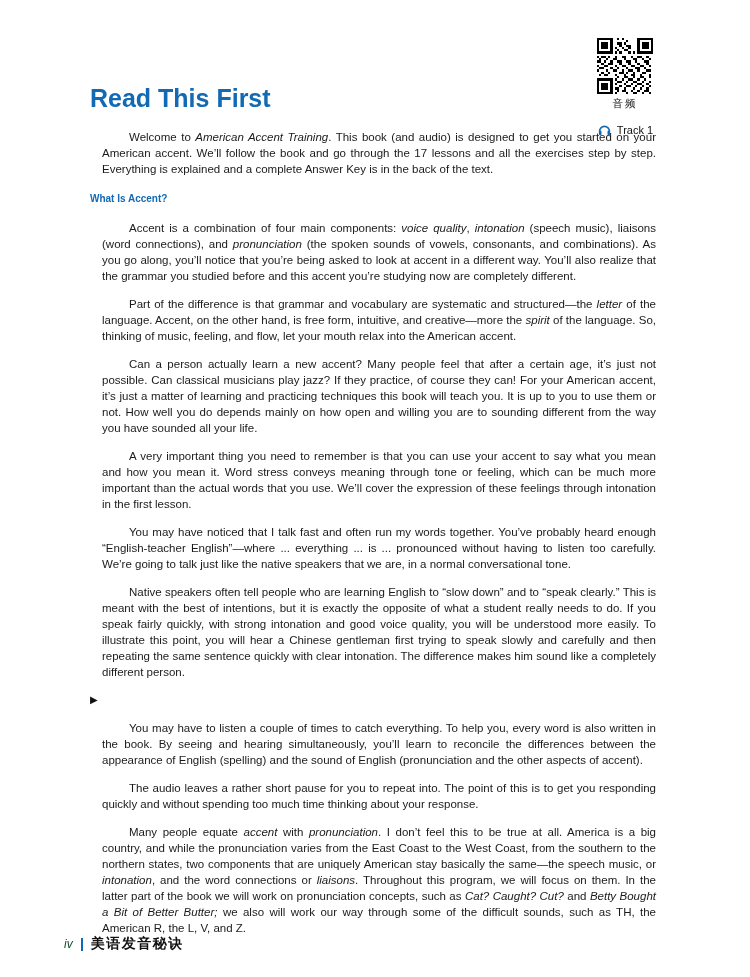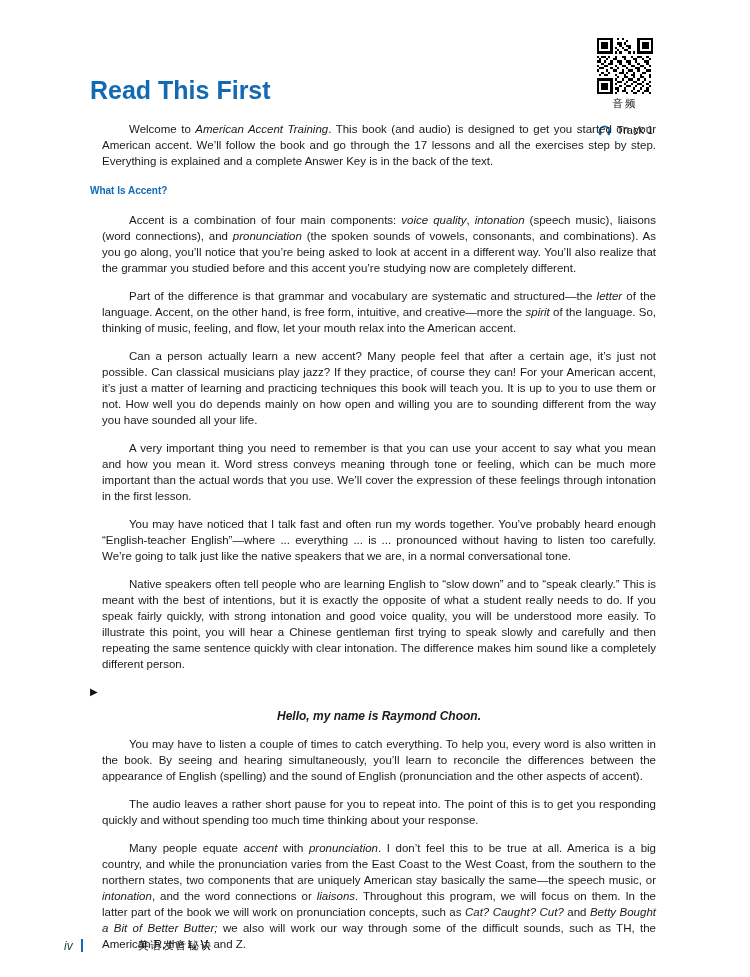--- a/index.html
+++ b/index.html
@@ -1,21 +1,21 @@
 <!DOCTYPE html>
 <html><head>
 <meta charset="utf-8">
 <style>
   html,body { margin:0; padding:0; background:#e9e9e9; }
   .page {
     position:relative; width:750px; height:977px; margin:0 auto;
     background:#ffffff; overflow:hidden;
     font-family:"Liberation Sans", sans-serif; color:#1a1a1a;
   }
-  .content { position:absolute; left:90px; top:8px; width:578px; padding-top:68px; }
+  .content { position:absolute; left:90px; top:16px; width:578px; padding-top:68px; }
   h1.title {
     color:#1269b4; font-size:25px; font-weight:bold; margin:0 0 16px 0; line-height:29px;
   }
   h2.section {
     color:#1269b4; font-size:10px; font-weight:bold; margin:0 0 6px 0; line-height:19px;
   }
   p.p {
     margin:12px; font-size:11.5px; line-height:16px; text-align:justify; text-indent:27px;
   }
   .it { font-style:italic; }
@@ -34,21 +34,21 @@
     margin-top:11px; display:flex; align-items:center; justify-content:center;
     gap:5px; white-space:nowrap;
   }
   .hp svg { display:block; }
   .track-label { font-size:11px; font-weight:normal; color:#111; }
   .footer {
     position:absolute; left:64px; bottom:24px; display:flex; align-items:center; font-size:12px;
   }
   .page-num { color:#14532d;font-style:italic; }
   .fbar { display:inline-block; width:2px; height:13px; background:#1269b4; margin:0 8px; }
-  .book-title { font-size:11px; font-weight:normal; color:#111; letter-spacing:1.5px;margin-left:47px; }
+  .book-title { font-size:14px; font-weight:bold; color:#111; letter-spacing:1.5px; }
 </style>
 </head>
 <body>
 
 <div class="page">
 
   <div class="audio-block">
     <svg class="qr" viewBox="0 0 25 25" shape-rendering="crispEdges" xmlns="http://www.w3.org/2000/svg">
       <rect width="25" height="25" fill="#ffffff"></rect>
       <path fill="#000" d="M0 0h7v7H0z"></path>
@@ -86,21 +86,20 @@
 
     <p class="p"><span>Can a person actually learn a new accent? Many people feel that after a certain age, it’s just not possible. Can classical musicians play jazz? If they practice, of course they can! For your American accent, it’s just a matter of learning and practicing techniques this book will teach you. It is up to you to use them or not. How well you do depends mainly on how open and willing you are to sounding different from the way you have sounded all your life.</span></p>
     <p class="p"><span>A very important thing you need to remember is that you can use your accent to say what you mean and how you mean it. Word stress conveys meaning through tone or feeling, which can be much more important than the actual words that you use. We’ll cover the expression of these feelings through intonation in the first lesson.</span></p>
     <p class="p"><span>You may have noticed that I talk fast and often run my words together. You’ve probably heard enough “English-teacher English”—where ... everything ... is ... pronounced without having to listen too carefully. We’re going to talk just like the native speakers that we are, in a normal conversational tone.</span></p>
     <p class="p"><span>Native speakers often tell people who are learning English to “slow down” and to “speak clearly.” This is meant with the best of intentions, but it is exactly the opposite of what a student really needs to do. If you speak fairly quickly, with strong intonation and good voice quality, you will be understood more easily. To illustrate this point, you will hear a Chinese gentleman first trying to speak slowly and carefully and then repeating the same sentence quickly with clear intonation. The difference makes him sound like a completely different person.</span></p>
 
     <div class="listen-row">
       <span class="tri">▶</span>
     </div>
 
-    <p class="quote">Hello, my name is Raymond Choon.</p>
 
     <p class="p"><span>You may have to listen a couple of times to catch everything. To help you, every word is also written in the book. By seeing and hearing simultaneously, you’ll learn to reconcile the differences between the appearance of English (spelling) and the sound of English (pronunciation and the other aspects of accent).</span></p>
     <p class="p"><span>The audio leaves a rather short pause for you to repeat into. The point of this is to get you responding quickly and without spending too much time thinking about your response.</span></p>
 
     <p class="p"><span>Many people equate </span><span class="it">accent</span><span> with </span><span class="it">pronunciation</span><span>. I don’t feel this to be true at all. America is a big country, and while the pronunciation varies from the East Coast to the West Coast, from the southern to the northern states, two components that are uniquely American stay basically the same—the speech music, or </span><span class="it">intonation</span><span>, and the word connections or </span><span class="it">liaisons</span><span>. Throughout this program, we will focus on them. In the latter part of the book we will work on pronunciation concepts, such as </span><span class="it">Cat? Caught? Cut?</span><span> and </span><span class="it">Betty Bought a Bit of Better Butter;</span><span> we also will work our way through some of the difficult sounds, such as TH, the American R, the L, V, and Z.</span></p>
   </div>
 
   <div class="footer">
     <span class="page-num">iv</span>
     <span class="fbar"></span>

